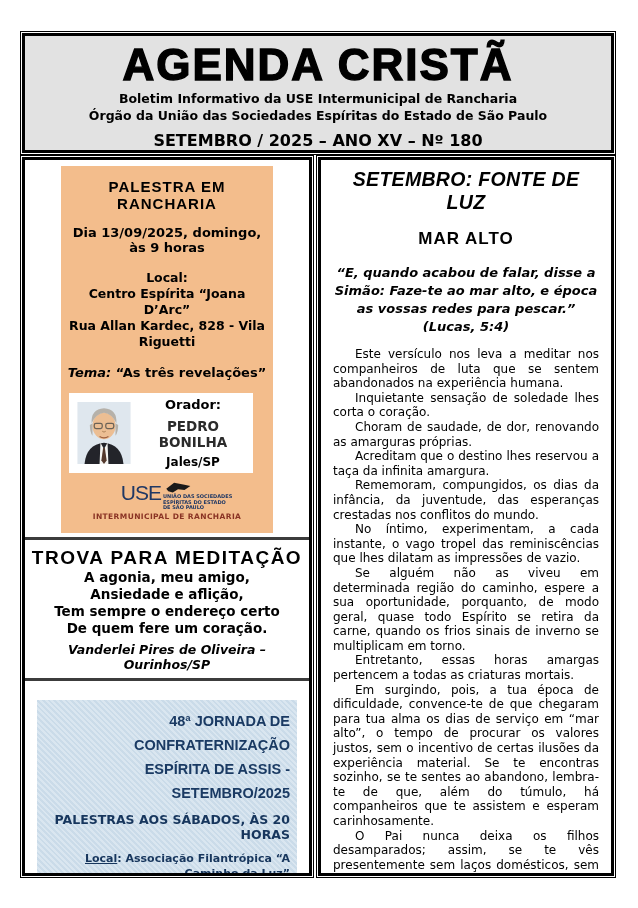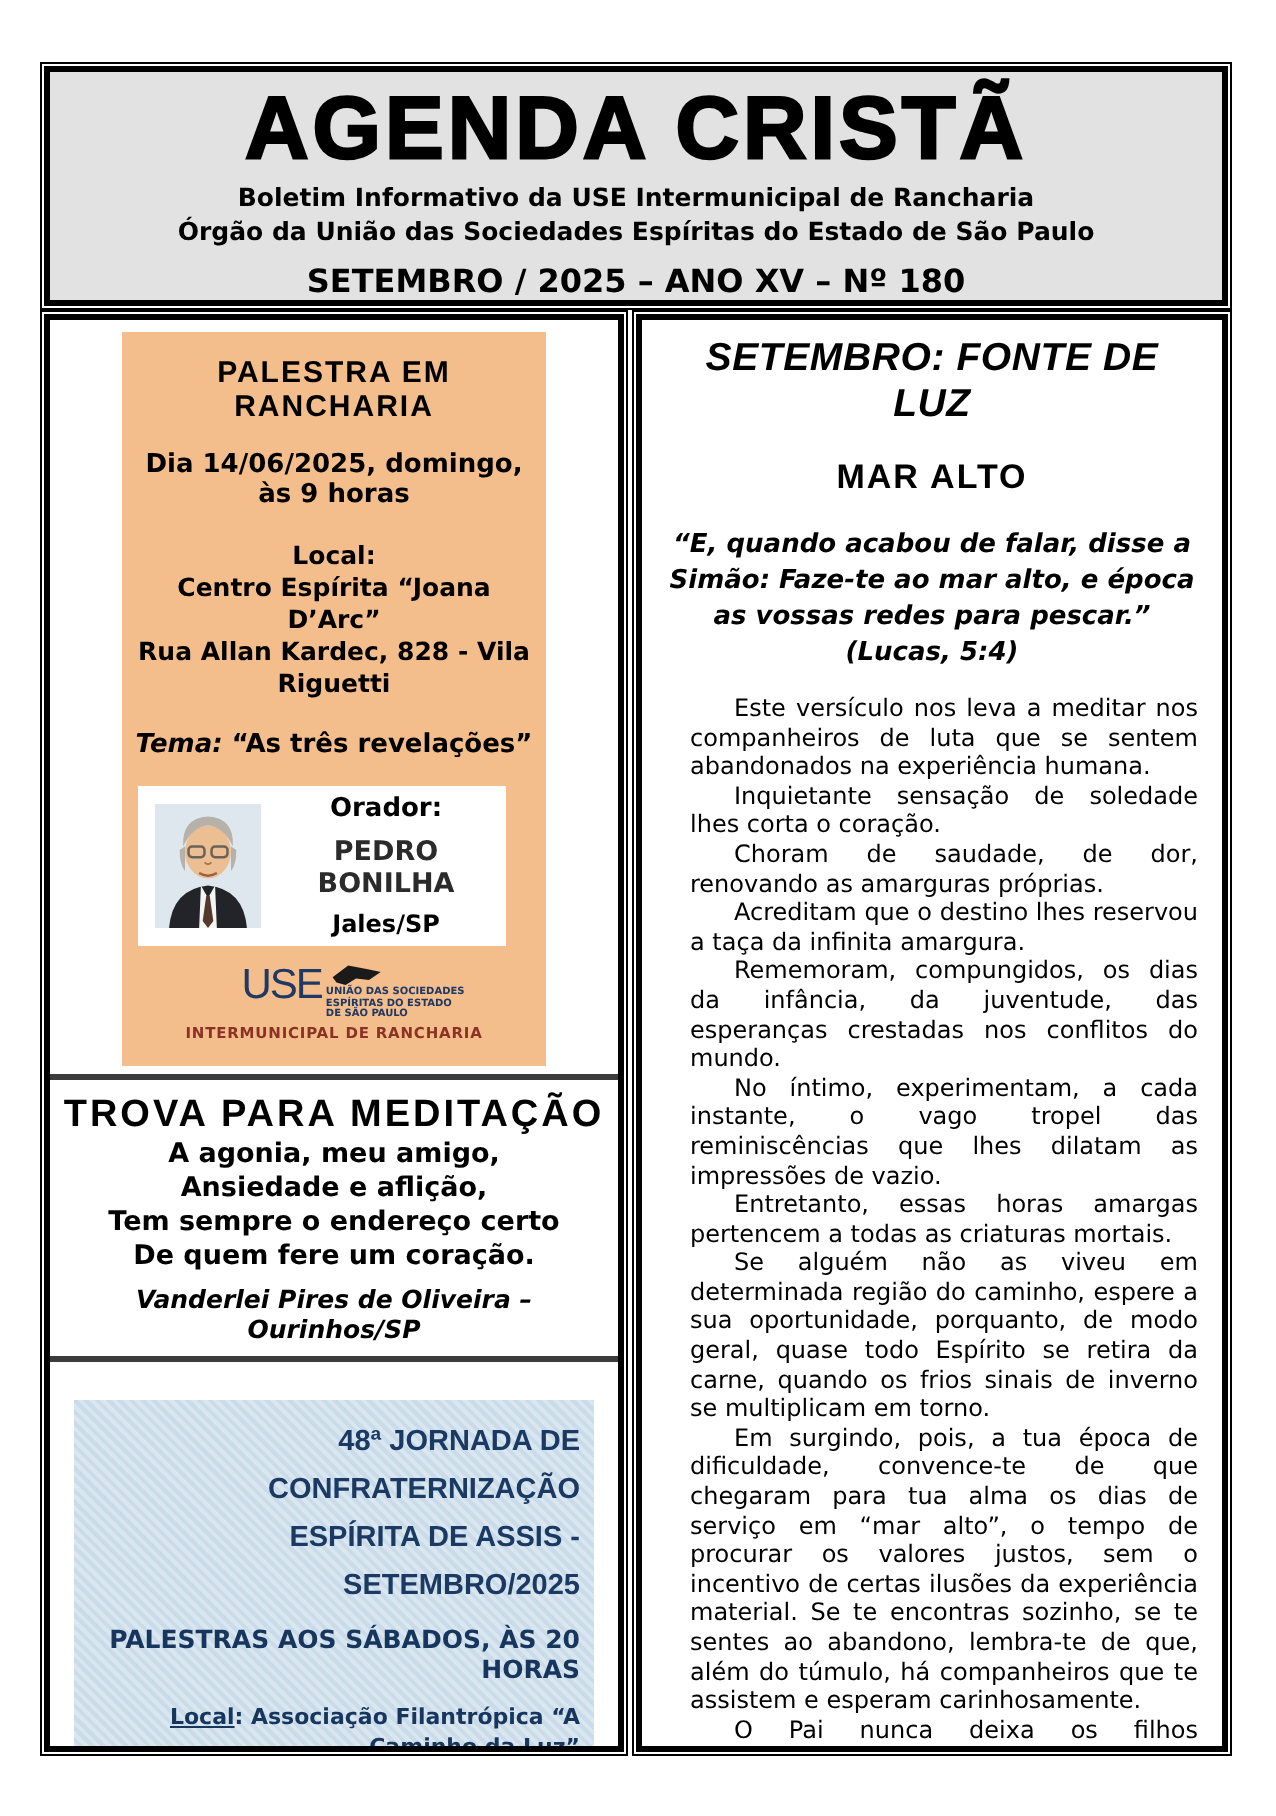--- a/index.html
+++ b/index.html
@@ -81,37 +81,37 @@
 
   
   .right-cell {
     position:absolute; left:318px; top:157px; width:296px; height:719px;
     padding:8px 12px 6px; overflow:hidden;
   }
   .e-title { text-align:center; font-family:"Liberation Sans",sans-serif; font-size:19.5px; font-weight:bold; font-style:italic; letter-spacing:.3px; }
   .e-sub   { text-align:center; font-size:17px; font-weight:bold; letter-spacing:1px; margin-top:15px; font-family:"Liberation Sans",sans-serif; }
   .e-verse { text-align:center; font-size:13px; font-weight:bold; font-style:italic; line-height:18px; margin-top:15px; }
   .e-body  { margin-top:11px; text-align:justify; font-size:12px; line-height:14.6px; }
-  .e-body p { text-indent:22px;margin-left:12px; }
+  .e-body p { text-indent:22px; }
 </style>
 </head>
 <body>
 
 <div class="header-box dbox">
   <div class="header-title">AGENDA CRISTÃ</div>
   <div class="header-sub">Boletim Informativo da USE Intermunicipal de Rancharia</div>
   <div class="header-sub">Órgão da União das Sociedades Espíritas do Estado de São Paulo</div>
   <div class="header-edition">SETEMBRO / 2025 – ANO XV – Nº 180</div>
 </div>
 
 <div class="left-cell dbox">
 
   <div class="orange-box">
     <div class="o-title">PALESTRA EM RANCHARIA</div>
-    <div class="o-date">Dia 14/06/2025, domingo, às 9 horas</div>
+    <div class="o-date">Dia 13/09/2025, domingo, às 9 horas</div>
     <div class="o-local">
       <div>Local:</div>
       <div>Centro Espírita “Joana D’Arc”</div>
       <div>Rua Allan Kardec, 828 - Vila Riguetti</div>
     </div>
     <div class="o-tema"><span class="lbl">Tema:</span><span> “As três revelações”</span></div>
     <div class="o-card">
       <svg class="o-photo" viewBox="0 0 60 70">
         <rect width="60" height="70" fill="#dfe7ee"></rect>
         <path d="M8 70 Q10 48 30 46 Q50 48 52 70 Z" fill="#23242a"></path>
@@ -175,19 +175,19 @@
   <div class="e-title">SETEMBRO: FONTE DE LUZ</div>
   <div class="e-sub">MAR ALTO</div>
   <div class="e-verse">“E, quando acabou de falar, disse a Simão: Faze-te ao mar alto, e época as vossas redes para pescar.” (Lucas, 5:4)</div>
   <div class="e-body">
     <p>Este versículo nos leva a meditar nos companheiros de luta que se sentem abandonados na experiência humana.</p>
     <p>Inquietante sensação de soledade lhes corta o coração.</p>
     <p>Choram de saudade, de dor, renovando as amarguras próprias.</p>
     <p>Acreditam que o destino lhes reservou a taça da infinita amargura.</p>
     <p>Rememoram, compungidos, os dias da infância, da juventude, das esperanças crestadas nos conflitos do mundo.</p>
     <p>No íntimo, experimentam, a cada instante, o vago tropel das reminiscências que lhes dilatam as impressões de vazio.</p>
+    <p>Se alguém não as viveu em determinada região do caminho, espere a sua oportunidade, porquanto, de modo geral, quase todo Espírito se retira da carne, quando os frios sinais de inverno se multiplicam em torno.</p>
     <p>Entretanto, essas horas amargas pertencem a todas as criaturas mortais.</p>
-    <p>Se alguém não as viveu em determinada região do caminho, espere a sua oportunidade, porquanto, de modo geral, quase todo Espírito se retira da carne, quando os frios sinais de inverno se multiplicam em torno.</p>
     <p>Em surgindo, pois, a tua época de dificuldade, convence-te de que chegaram para tua alma os dias de serviço em “mar alto”, o tempo de procurar os valores justos, sem o incentivo de certas ilusões da experiência material. Se te encontras sozinho, se te sentes ao abandono, lembra-te de que, além do túmulo, há companheiros que te assistem e esperam carinhosamente.</p>
     <p>O Pai nunca deixa os filhos desamparados; assim, se te vês presentemente sem laços domésticos, sem amigos certos na paisagem transitória do Planeta, é que Jesus te enviou a pleno mar da experiência, a fim de provares tuas conquistas em supremas lições.</p>
   </div>
 
 </div>
 
 </body></html>

